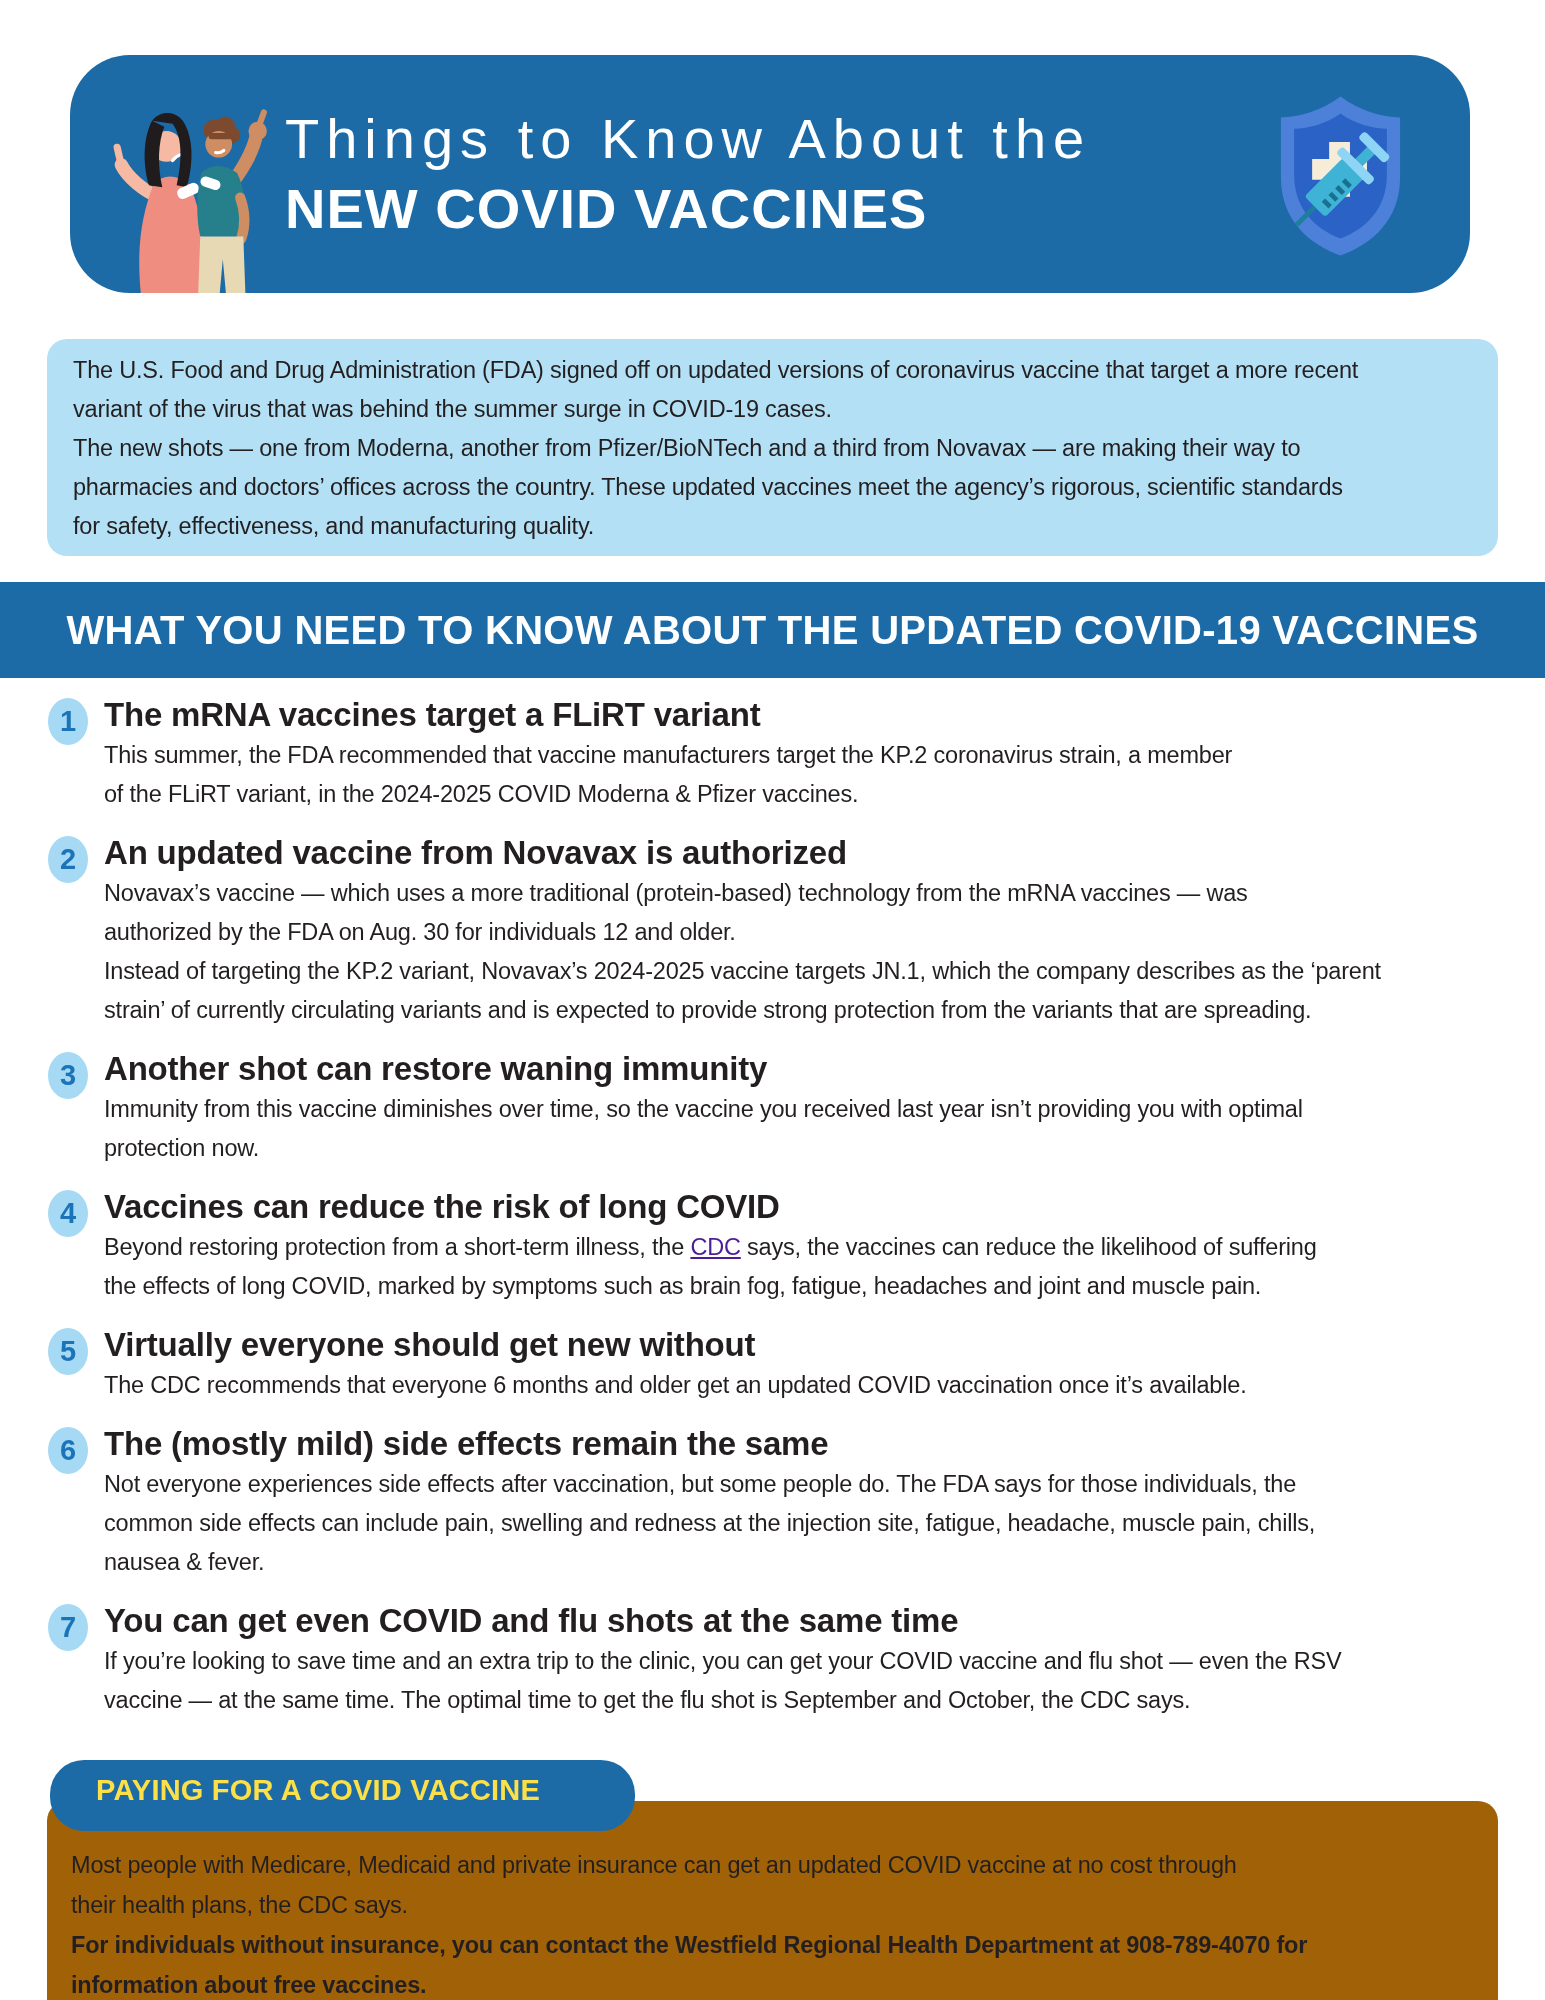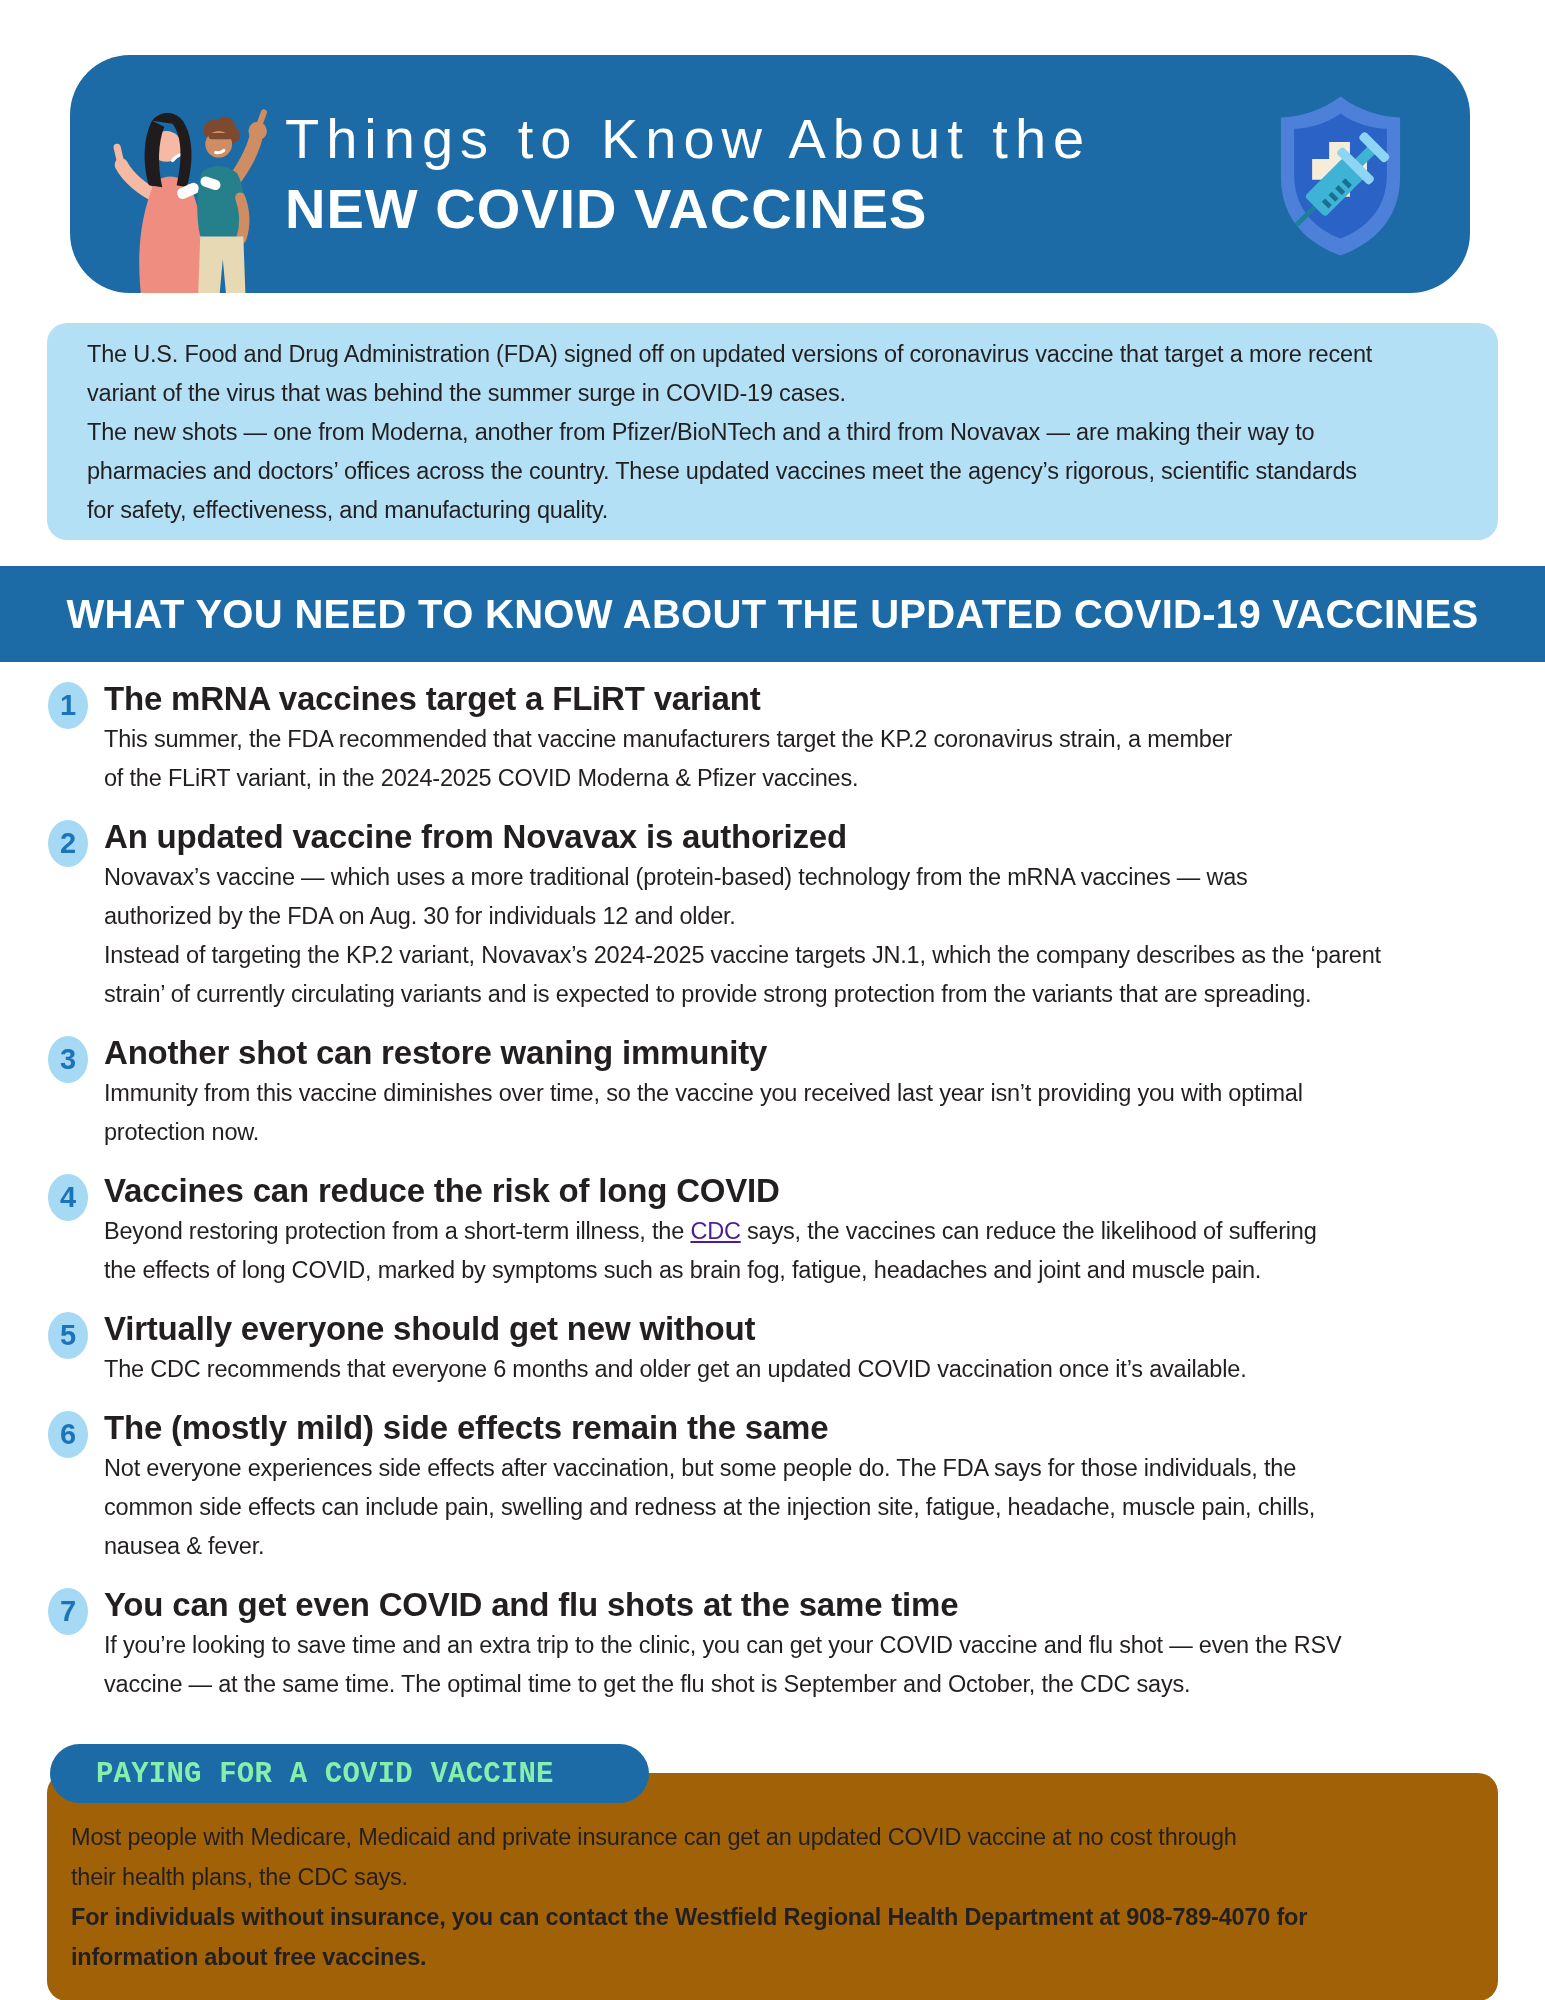--- a/index.html
+++ b/index.html
@@ -47,24 +47,24 @@
     letter-spacing:1px;
     white-space:nowrap;
   }
   .banner-shield{
     position:absolute;
     right:42px;top:34px;
     width:175px;height:175px;
   }
   
   .intro-box{
-    margin:30px 47px 0;
+    margin:46px 47px 0;
     background:#b3e0f5;
     border-radius:20px;
-    padding:12px 26px 10px 40px;
+    padding:12px 26px 10px 26px;
     font-size:23.5px;
     letter-spacing:-0.2px;
     line-height:39px;
   }
   .preline{white-space:pre-line;}
   .intro-box p{margin:0;}
   
   .section-bar{
     margin-top:26px;
     height:96px;
@@ -116,27 +116,26 @@
   .paying{
     position:relative;
     margin:40px 47px 0;
   }
   .paying-pill{
     position:relative;
     z-index:2;
     display:inline-block;
     margin-left:3px;
     background:#1c6ba6;
-    color:#86efac;
+    color:#fde047;
     border-radius:34px;
-    padding:14px 95px 12px 46px;
+    padding:14px 95px 24px 46px;
     font-size:29px;
     font-weight:bold;
     letter-spacing:0.2px;
-    font-family:Liberation Mono, monospace;
   }
   .paying-box{
     position:relative;
     z-index:1;
     margin-top:-30px;
     background:#a16207;
     border-radius:20px;
     padding:44px 26px 24px 24px;
     font-size:23.5px;
     letter-spacing:-0.2px;

